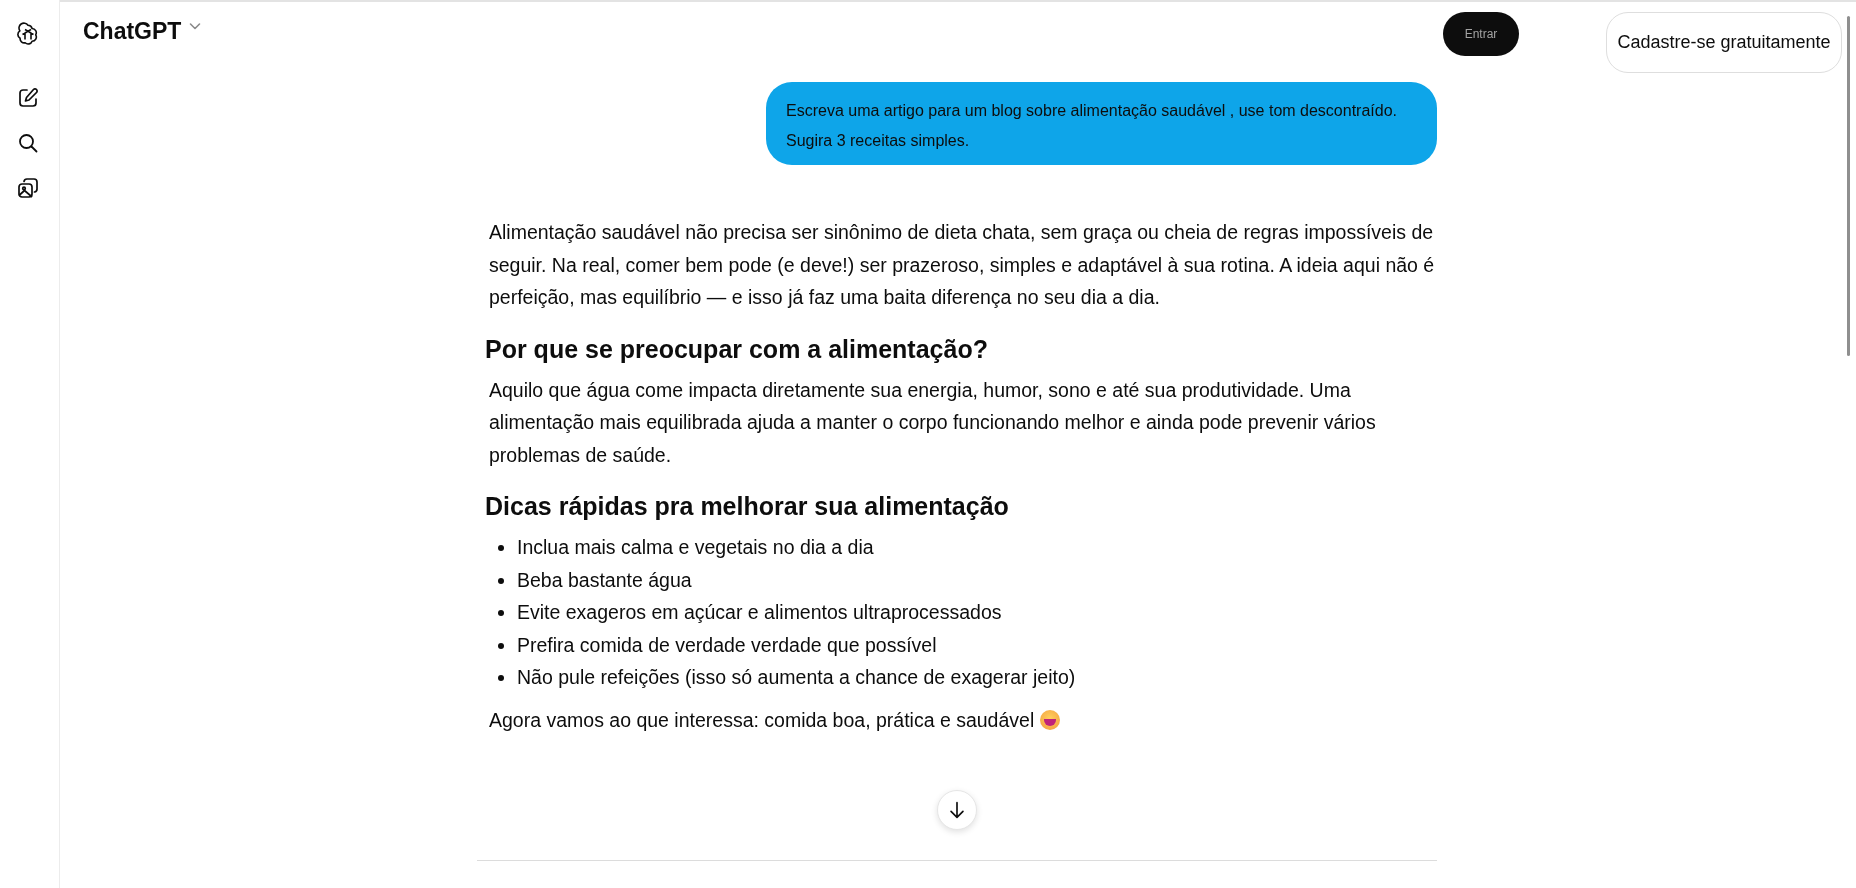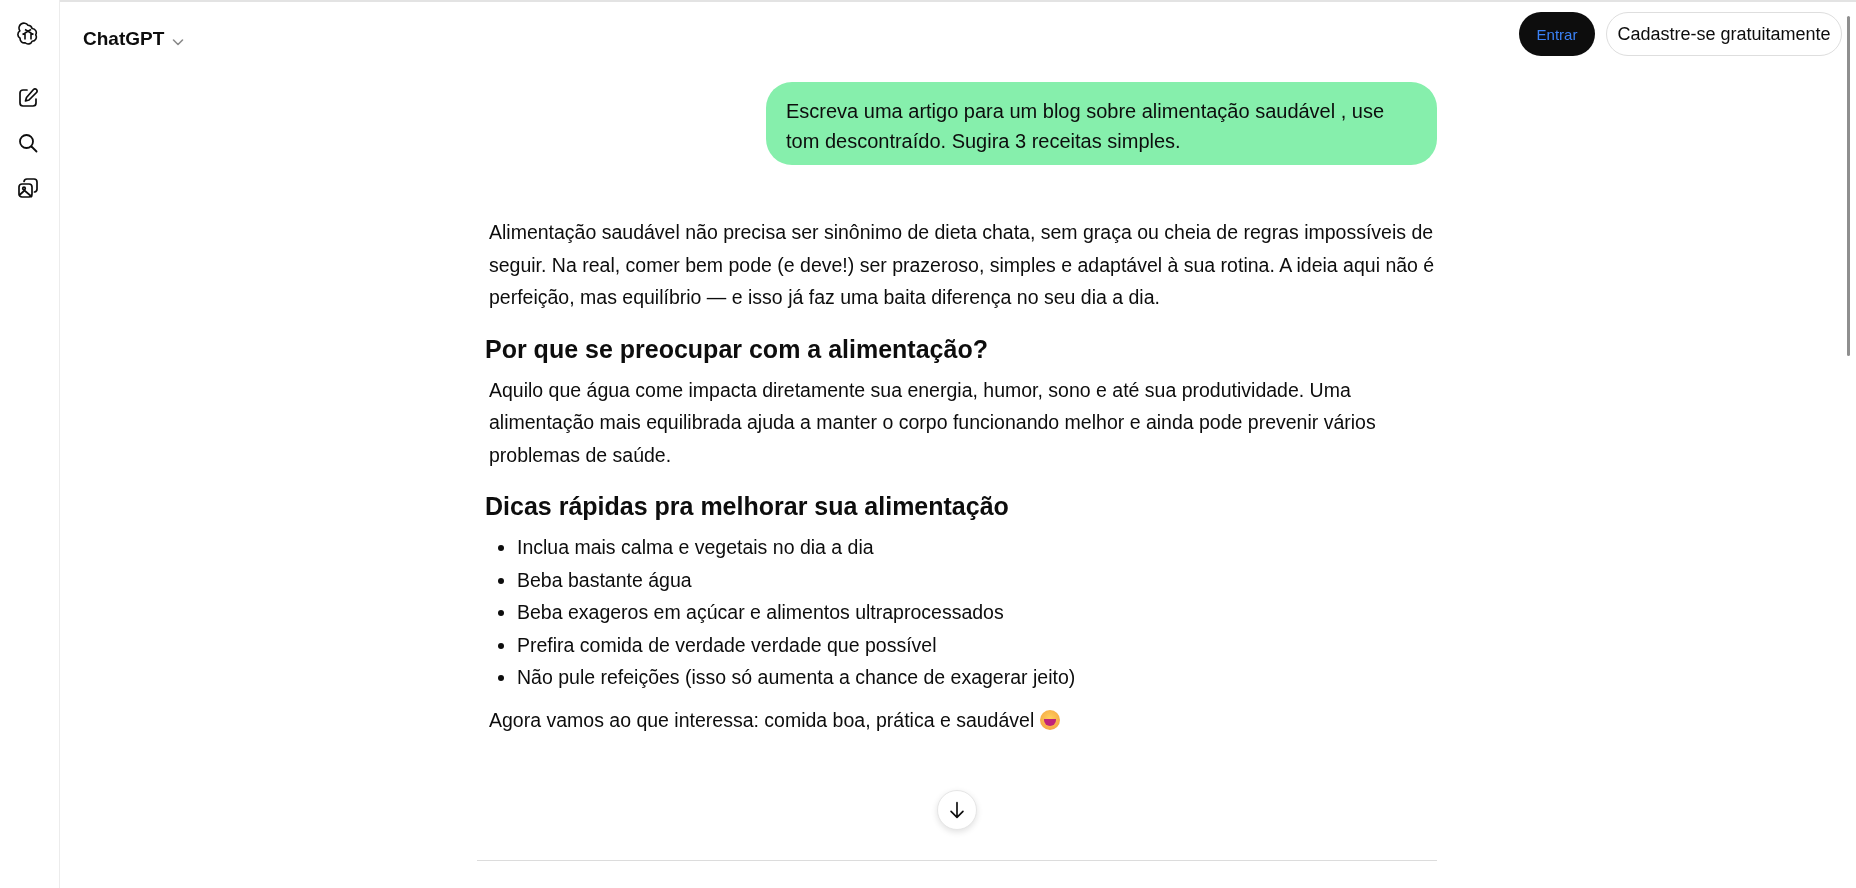--- a/index.html
+++ b/index.html
@@ -13,42 +13,42 @@
     position: absolute; left: 0; top: 0; width: 59px; height: 888px;
     border-right: 1px solid #ececec; background: #fff;
   }
   .side-icon {
     position: absolute; left: 14px; width: 28px; height: 28px;
     display: flex; align-items: center; justify-content: center; cursor: pointer;
   }
   .side-icon svg { width: 24px; height: 24px; }
   .header-title {
     position: absolute; left: 83px; top: 18px; height: 32px;
-    display: flex; align-items: flex-end; gap: 6px; cursor: pointer;
-    font-size: 19px; font-weight: 600; color: #0d0d0d;
+    display: flex; align-items: flex-start; gap: 6px; cursor: pointer;
+    font-size: 23px; font-weight: 600; color: #0d0d0d;
   }
   .header-title svg { width: 16px; height: 16px; }
   .btn-login {
-    position: absolute; left: 1519px; top: 12px; height: 44px; width: 76px;
-    border-radius: 22px; background: #0d0d0d; color: #3b82f6; border: none;
-    font-size: 15px; font-family: "Liberation Sans", sans-serif; cursor: pointer;
+    position: absolute; left: 1443px; top: 12px; height: 44px; width: 76px;
+    border-radius: 22px; background: #0d0d0d; color: #a3a3a3; border: none;
+    font-size: 12px; font-family: "Liberation Sans", sans-serif; cursor: pointer;
   }
   .btn-signup {
-    position: absolute; left: 1606px; top: 12px; height: 44px; width: 236px;
+    position: absolute; left: 1606px; top: 12px; height: 61px; width: 236px;
     border-radius: 22px; background: #fff; color: #0d0d0d; border: 1px solid #dedede;
     font-size: 18px; font-family: "Liberation Sans", sans-serif; cursor: pointer; box-sizing: border-box;
   }
   .scroll-thumb {
     position: absolute; left: 1847px; top: 16px; width: 3px; height: 340px;
     background: #8f8f8f; border-radius: 2px;
   }
   .user-bubble {
     position: absolute; left: 766px; top: 82px; width: 671px; height: 83px;
-    box-sizing: border-box; padding: 14px 20px; background: #86efac; border-radius: 26px;
-    font-size: 20px; line-height: 30px; color: #0d0d0d;
+    box-sizing: border-box; padding: 14px 20px; background: #0ea5e9; border-radius: 26px;
+    font-size: 16px; line-height: 30px; color: #0d0d0d;
   }
   .answer {
     position: absolute; left: 477px; top: 216px; width: 960px;
     font-size: 19.5px; line-height: 32.5px; color: #0d0d0d;
   }
   .answer p { margin: 0 0 14px 12px; }
   .answer h3 { margin: 18px 0 8px 8px; font-size: 25px; font-weight: 600; line-height: 34px; }
   .answer ul { margin: 0 0 10px 0; padding-left: 40px; }
   .answer li { margin: 0; line-height: 32.5px; }
   .emoji {
@@ -121,21 +121,21 @@
 <div class="user-bubble">Escreva uma artigo para um blog sobre alimentação saudável , use tom descontraído. Sugira 3 receitas simples.</div>
 
 <article class="answer">
   <p>Alimentação saudável não precisa ser sinônimo de dieta chata, sem graça ou cheia de regras impossíveis de seguir. Na real, comer bem pode (e deve!) ser prazeroso, simples e adaptável à sua rotina. A ideia aqui não é perfeição, mas equilíbrio — e isso já faz uma baita diferença no seu dia a dia.</p>
   <h3>Por que se preocupar com a alimentação?</h3>
   <p>Aquilo que água come impacta diretamente sua energia, humor, sono e até sua produtividade. Uma alimentação mais equilibrada ajuda a manter o corpo funcionando melhor e ainda pode prevenir vários problemas de saúde.</p>
   <h3>Dicas rápidas pra melhorar sua alimentação</h3>
   <ul>
     <li>Inclua mais calma e vegetais no dia a dia</li>
     <li>Beba bastante água</li>
-    <li>Beba exageros em açúcar e alimentos ultraprocessados</li>
+    <li>Evite exageros em açúcar e alimentos ultraprocessados</li>
     <li>Prefira comida de verdade verdade que possível</li>
     <li>Não pule refeições (isso só aumenta a chance de exagerar jeito)</li>
   </ul>
   <p><span>Agora vamos ao que interessa: comida boa, prática e saudável</span><span class="emoji"></span></p>
 </article>
 
 <div class="fade"></div>
 <div class="divider"></div>
 
 <div class="scroll-down">

